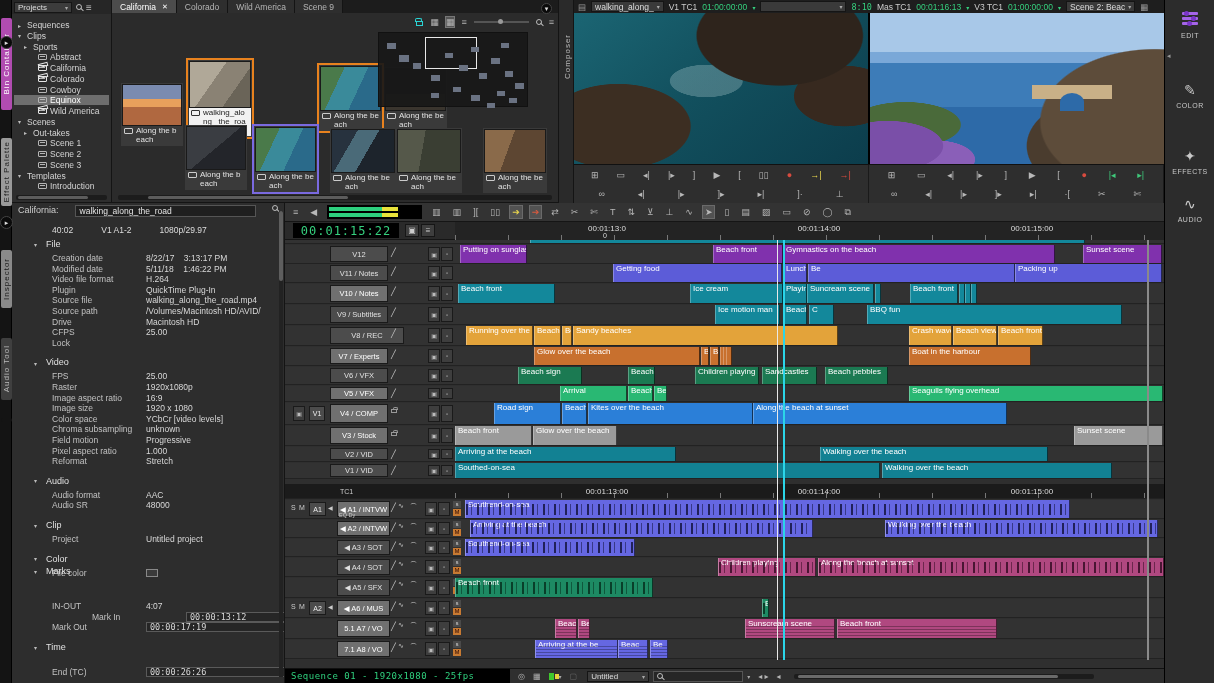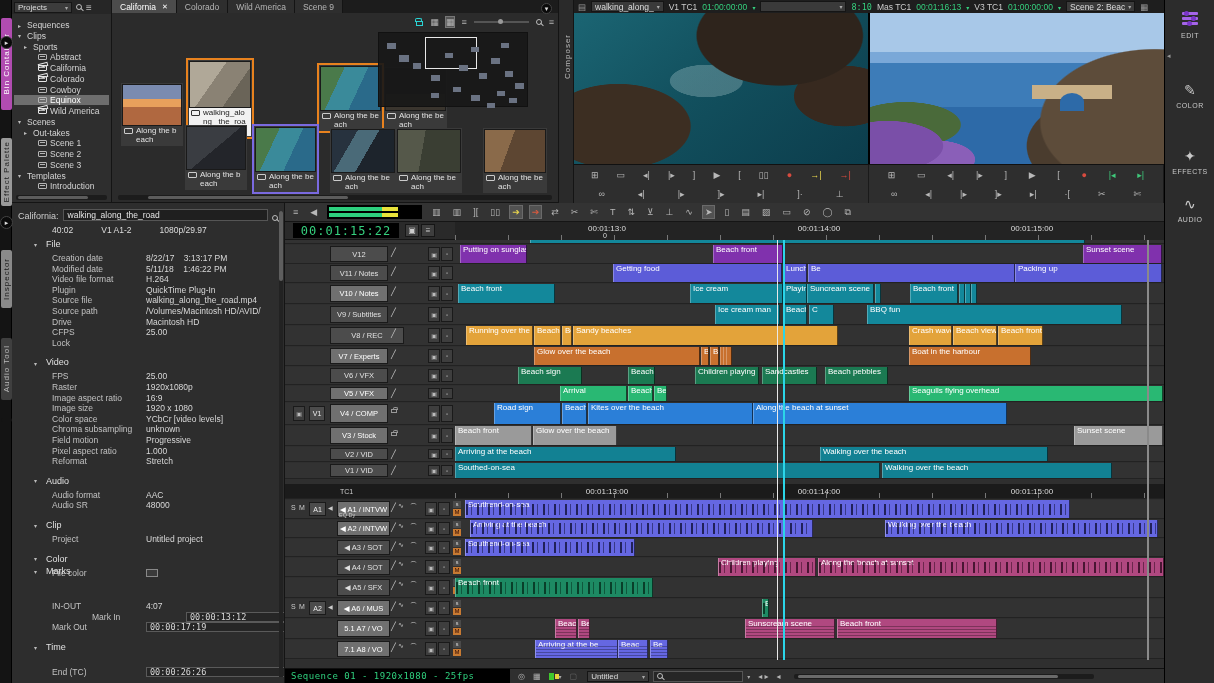--- a/index.html
+++ b/index.html
@@ -89,21 +89,21 @@
 
 #sidebar{position:absolute;right:0;top:0;width:50px;height:683px;background:#2c2c2c;border-left:1px solid #000;text-align:center}
 .sbitem{position:absolute;left:0;width:50px;color:#c8c8c8;font-size:7px;letter-spacing:.5px}
 .sbicon{font-size:14px;display:block;margin-bottom:4px}
 .editbars{display:inline-block;margin-bottom:4px}
 .editbars i{display:block;width:16px;height:3px;background:#a565e8;margin:2px auto;border-radius:1px;position:relative}
 .editbars i::after{content:"";position:absolute;width:5px;height:5px;border-radius:50%;background:#7a35c8;top:-1px}
 .editbars i:nth-child(1)::after{left:2px}.editbars i:nth-child(2)::after{left:9px}.editbars i:nth-child(3)::after{left:5px}
 
 #inspector{position:absolute;left:12px;top:203px;width:273px;height:480px;background:#2d2d2d;border-right:1px solid #141414;overflow:hidden}
-#insp-head{position:absolute;left:0;top:2px;right:0;height:16px;display:flex;align-items:flex-end;gap:4px;padding:0 6px}
+#insp-head{position:absolute;left:0;top:2px;right:0;height:16px;display:flex;align-items:flex-start;gap:16px;padding:0 6px}
 #insp-input{flex:1;height:12px;background:#1f1f1f;border:1px solid #555;color:#e5e5e5;font-size:8.5px;display:flex;align-items:center;padding:0 4px}
 #insp-sum{position:absolute;left:40px;top:22px;display:flex;gap:28px;font-size:8.5px;color:#ddd}
 .isec-title{position:absolute;left:22px;font-size:9px;color:#e0e0e0;display:flex;gap:6px;align-items:center}
 .irow{position:absolute;left:40px;right:8px;height:10.6px;font-size:8.5px;color:#c2c2c2;white-space:pre}
 .irow .ival{position:absolute;left:94px;color:#d8d8d8}
 .ibox{border:1px solid #5a5a5a;background:#262626;padding:0 3px;display:inline-block;min-width:140px;height:10px;line-height:9px}
 .swatch{display:inline-block;width:12px;height:8px;background:#3a3a3a;border:1px solid #888;vertical-align:middle}
 #insp-scroll{position:absolute;right:1px;top:8px;width:4px;height:466px;background:#222}
 #insp-scroll>div{position:absolute;top:0;width:4px;height:70px;background:#5e5e5e;border-radius:2px}
 
@@ -786,41 +786,42 @@
             </div>
           </div>
         </div>
       <div id="clipsarea" style="position:absolute;left:170px;top:0;width:709px;height:100%">
           <div style="position: absolute; left: 0px; right: 0px; top: 0px; height: 3px;">
             <div class="clip" style="left: 75px; width: 555px; height: 100%; background: rgb(19, 136, 155);"><span></span></div>
           </div>
           <div style="position: absolute; left: 0px; right: 0px; top: 5px; height: 18px;">
             <div class="clip" style="left: 5px; width: 67px; height: 100%; background: rgb(128, 49, 173);"><span>Putting on sunglasses</span></div>
             <div class="clip" style="left: 258px; width: 70px; height: 100%; background: rgb(128, 49, 173);"><span>Beach front</span></div>
+            <div class="clip" style="left: 328px; width: 272px; height: 100%; background: rgb(128, 49, 173);"><span>Gymnastics on the beach</span></div>
             <div class="clip" style="left: 628px; width: 79px; height: 100%; background: rgb(128, 49, 173);"><span>Sunset scene</span></div>
           </div>
           <div style="position: absolute; left: 0px; right: 0px; top: 24px; height: 18px;">
             <div class="clip" style="left: 158px; width: 169px; height: 100%; background: rgb(92, 92, 216);"><span>Getting food</span></div>
             <div class="clip" style="left: 328px; width: 24px; height: 100%; background: rgb(92, 92, 216);"><span>Lunch</span></div>
             <div class="clip" style="left: 353px; width: 207px; height: 100%; background: rgb(92, 92, 216);"><span>Be</span></div>
             <div class="clip" style="left: 560px; width: 147px; height: 100%; background: rgb(92, 92, 216);"><span>Packing up</span></div>
           </div>
           <div style="position: absolute; left: 0px; right: 0px; top: 44px; height: 19px;">
             <div class="clip" style="left: 3px; width: 97px; height: 100%; background: rgb(19, 136, 155);"><span>Beach front</span></div>
             <div class="clip" style="left: 235px; width: 93px; height: 100%; background: rgb(19, 136, 155);"><span>Ice cream</span></div>
             <div class="clip" style="left: 328px; width: 24px; height: 100%; background: rgb(19, 136, 155);"><span>Playing</span></div>
             <div class="clip" style="left: 352px; width: 67px; height: 100%; background: rgb(19, 136, 155);"><span>Suncream scene</span></div>
             <div class="clip" style="left: 420px; width: 6px; height: 100%; background: rgb(19, 136, 155);"><span></span></div>
             <div class="clip" style="left: 455px; width: 48px; height: 100%; background: rgb(19, 136, 155);"><span>Beach front</span></div>
             <div class="clip" style="left: 504px; width: 4px; height: 100%; background: rgb(19, 136, 155);"><span></span></div>
             <div class="clip" style="left: 510px; width: 4px; height: 100%; background: rgb(19, 136, 155);"><span></span></div>
             <div class="clip" style="left: 516px; width: 6px; height: 100%; background: rgb(19, 136, 155);"><span></span></div>
           </div>
           <div style="position: absolute; left: 0px; right: 0px; top: 65px; height: 19px;">
-            <div class="clip" style="left: 260px; width: 65px; height: 100%; background: rgb(19, 136, 155);"><span>Ice cream man</span></div>
+            <div class="clip" style="left: 260px; width: 65px; height: 100%; background: rgb(19, 136, 155);"><span>Ice motion man</span></div>
             <div class="clip" style="left: 328px; width: 24px; height: 100%; background: rgb(19, 136, 155);"><span>Beach</span></div>
             <div class="clip" style="left: 354px; width: 25px; height: 100%; background: rgb(19, 136, 155);"><span>C</span></div>
             <div class="clip" style="left: 412px; width: 255px; height: 100%; background: rgb(19, 136, 155);"><span>BBQ fun</span></div>
           </div>
           <div style="position: absolute; left: 0px; right: 0px; top: 86px; height: 19px;">
             <div class="clip" style="left: 11px; width: 67px; height: 100%; background: rgb(227, 163, 58);"><span>Running over the s</span></div>
             <div class="clip" style="left: 79px; width: 27px; height: 100%; background: rgb(227, 163, 58);"><span>Beach</span></div>
             <div class="clip" style="left: 107px; width: 10px; height: 100%; background: rgb(227, 163, 58);"><span>Be</span></div>
             <div class="clip" style="left: 118px; width: 265px; height: 100%; background: rgb(227, 163, 58);"><span>Sandy beaches</span></div>
             <div class="clip" style="left: 454px; width: 43px; height: 100%; background: rgb(227, 163, 58);"><span>Crash wave</span></div>

